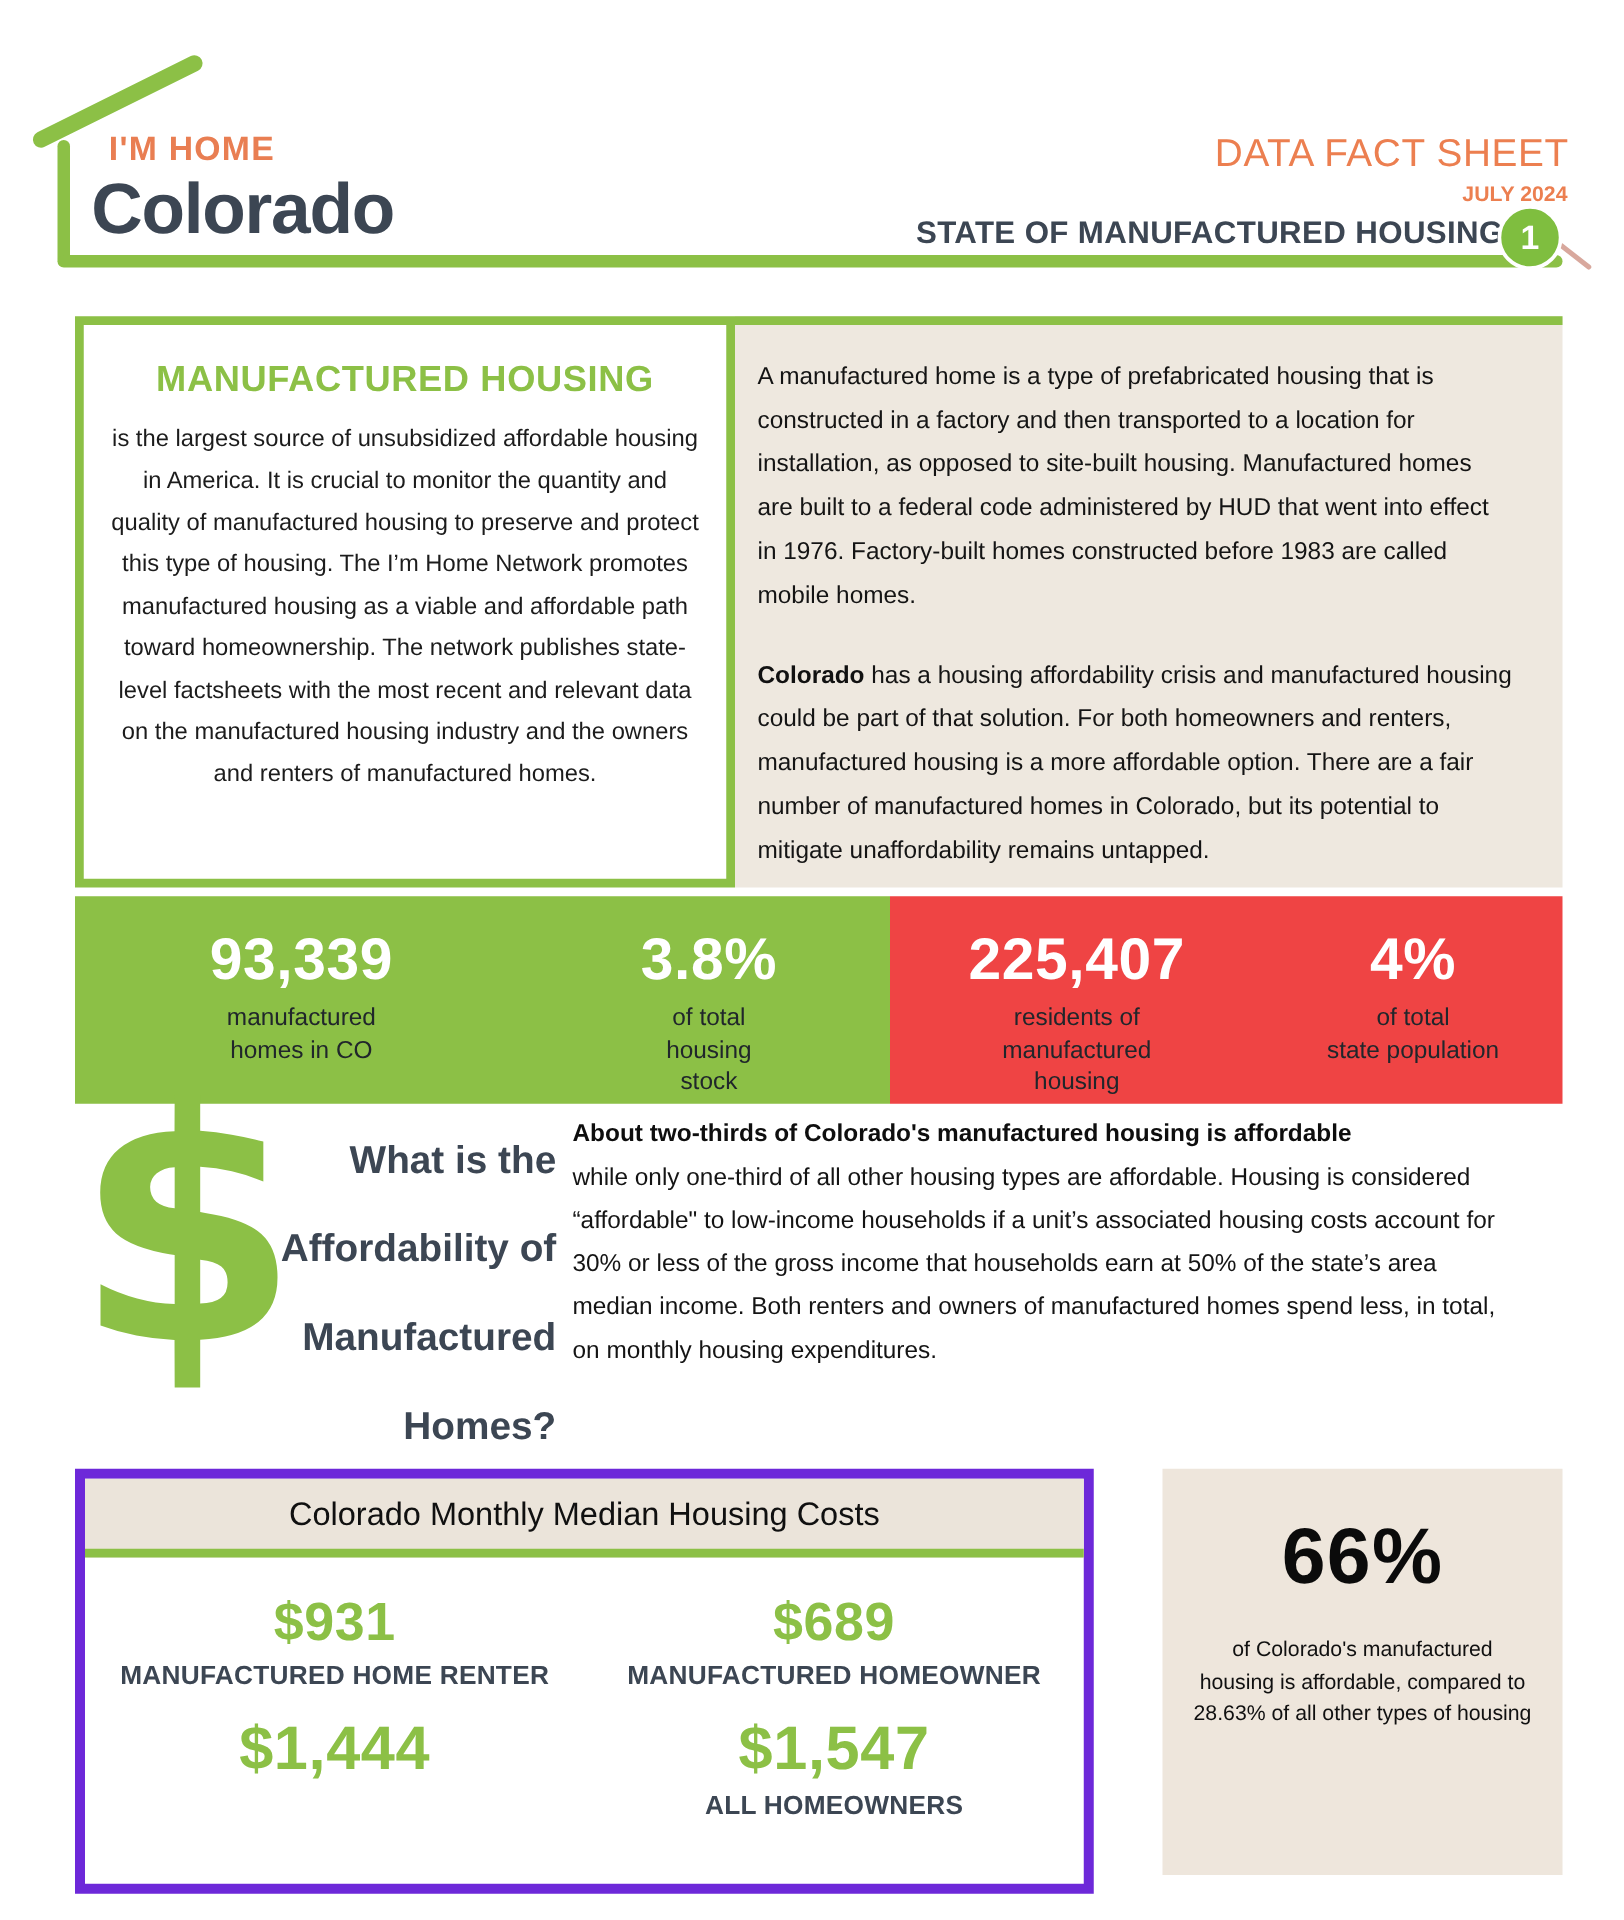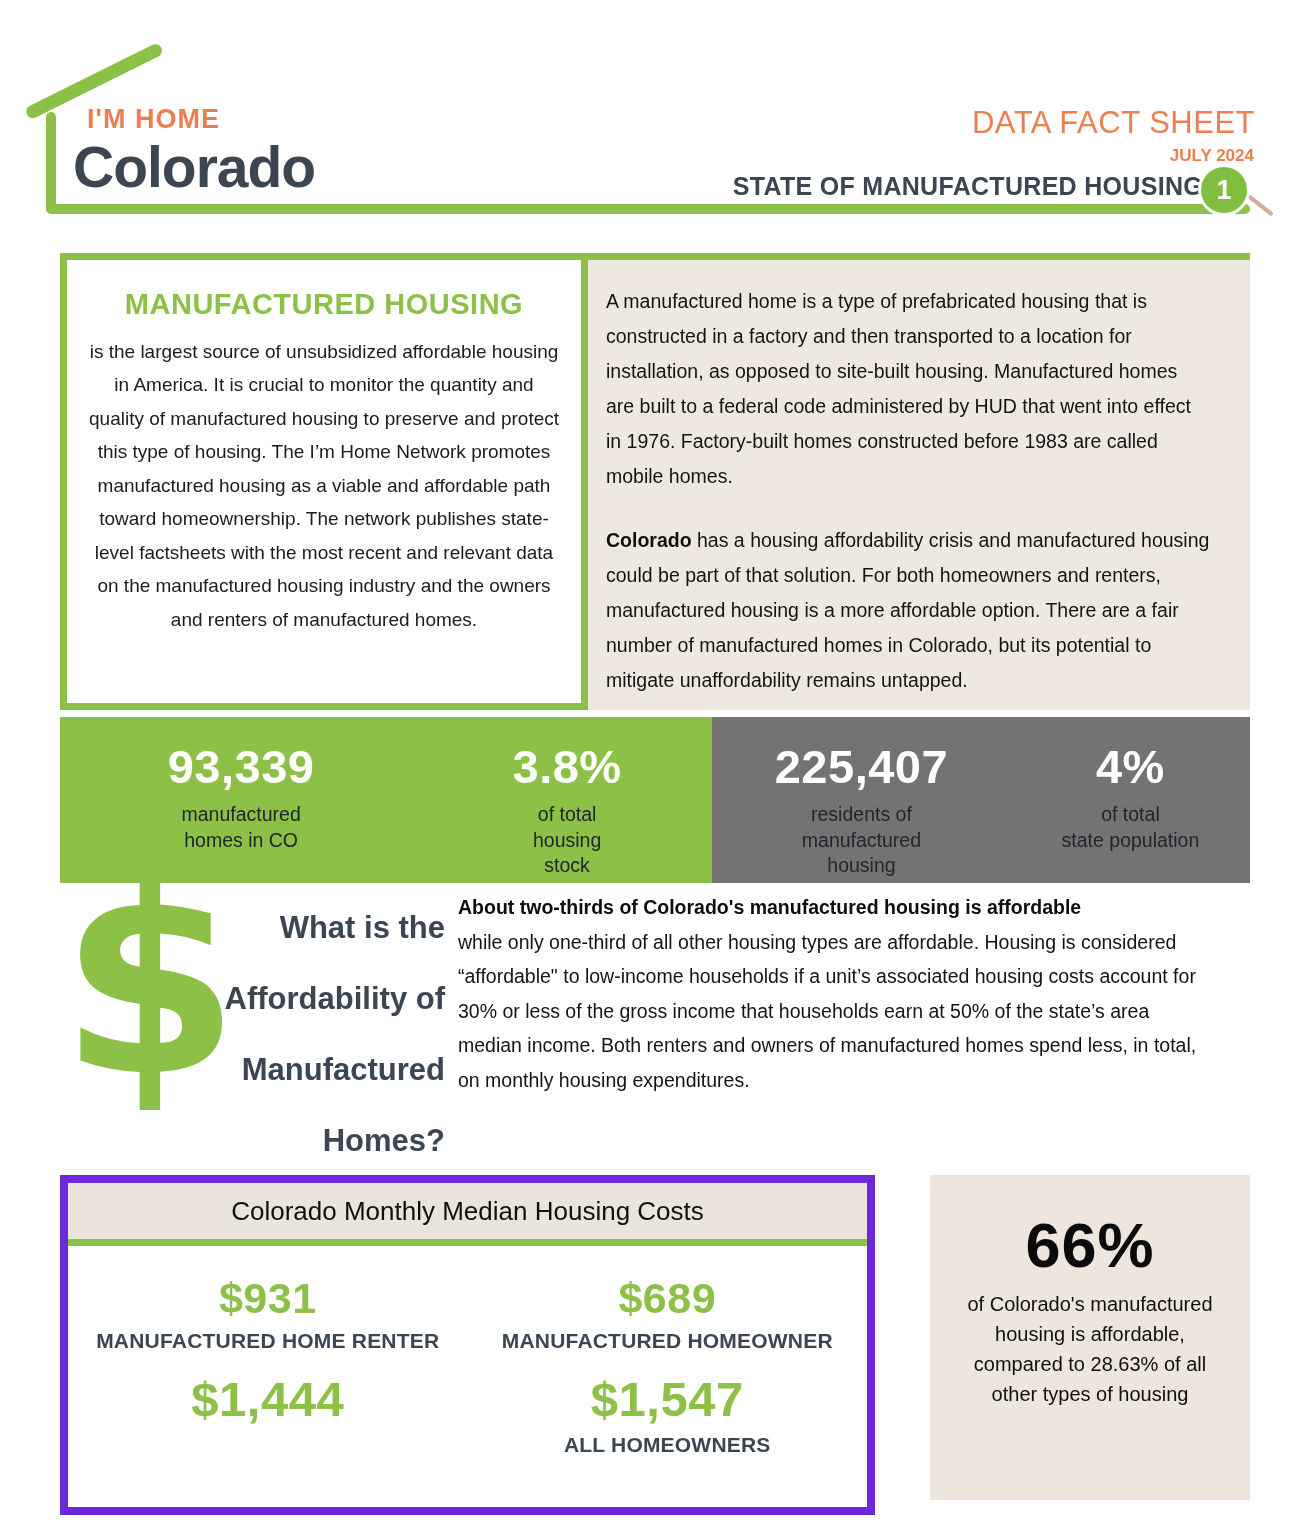--- a/index.html
+++ b/index.html
@@ -30,21 +30,21 @@
   .intro-left{width:528px;box-sizing:border-box;background:#fff;border:7px solid #8CC046;padding:16px 22px 10px;text-align:center;}
   .intro-left h2{margin:12px 0 14px;font-size:29px;color:#8CC046;letter-spacing:0.5px;}
   .intro-left p{margin:0;font-size:19px;line-height:1.76;color:#1c1c1c;}
   .intro-right{flex:1;box-sizing:border-box;background:#EEE8DF;border-top:7px solid #8CC046;padding:24px 40px 0 18px;}
   .intro-right p{margin:0 0 28px;font-size:19.5px;line-height:1.8;color:#141414;}
   .intro-right strong{color:#111;}
 
   
   .band{position:absolute;left:60px;top:717px;width:1190px;height:166px;display:flex;}
   .band-green{width:652px;background:#8CC046;display:flex;}
-  .band-orange{width:538px;background:#737373;display:flex;}
+  .band-orange{width:538px;background:#ef4444;display:flex;}
   .stat{display:flex;flex-direction:column;align-items:center;padding-top:22px;box-sizing:border-box;}
   .stat.w{flex:1.25;} .stat.n{flex:1;}
   .stat-value{font-size:47px;font-weight:bold;color:#ffffff;letter-spacing:0.5px;}
   .stat-label{margin-top:8px;font-size:19.5px;line-height:1.32;color:#20262b;text-align:center;white-space:pre-line;}
 
   
   .afford{position:absolute;left:60px;top:888px;width:1190px;height:285px;}
   .dollar{position:absolute;left:0;top:-14px;font-size:258px;line-height:0.85;font-weight:bold;color:#8CC046;font-family:"DejaVu Sans", sans-serif;}
   .question{position:absolute;left:90px;top:4px;width:295px;text-align:right;color:#3C4653;font-weight:bold;font-size:31px;line-height:71px;}
   .afford-text{position:absolute;left:398px;top:2px;width:755px;margin:0;font-size:19.5px;line-height:1.77;color:#141414;}
@@ -55,21 +55,21 @@
   .costs-box{position:absolute;left:0;top:0;width:815px;height:340px;box-sizing:border-box;background:#fff;border:8px solid #6d28d9;}
   .costs-title{background:#EBE4DA;border-bottom:7px solid #8CC046;height:56px;display:flex;align-items:center;justify-content:center;font-size:26px;color:#101010;}
   .costs-grid{display:grid;grid-template-columns:1fr 1fr;row-gap:18px;padding-top:28px;}
   .cost-cell{text-align:center;}
   .cost-value{color:#8CC046;font-weight:bold;letter-spacing:0.5px;}
   .r1 .cost-value{font-size:43px;}
   .r2 .cost-value{font-size:49px;}
   .cost-label{margin-top:6px;font-size:21px;font-weight:bold;color:#3C4653;letter-spacing:0.2px;}
   .highlight-box{position:absolute;left:870px;top:0;width:320px;height:325px;box-sizing:border-box;background:#EEE6DC;text-align:center;padding-top:34px;}
   .highlight-value{font-size:63px;font-weight:bold;color:#0b0b0b;letter-spacing:1px;}
-  .highlight-caption{width:272px;margin:8px auto 0;font-size:20px;line-height:1.5;color:#101010;}
+  .highlight-caption{width:272px;margin:26px auto 0;font-size:17px;line-height:1.5;color:#101010;}
 </style>
 </head>
 <body>
 
 <div class="page">
 
   <header class="hdr">
     <div class="logo-roof"></div>
     <div class="logo-wall"></div>
     <div class="flourish"></div>

